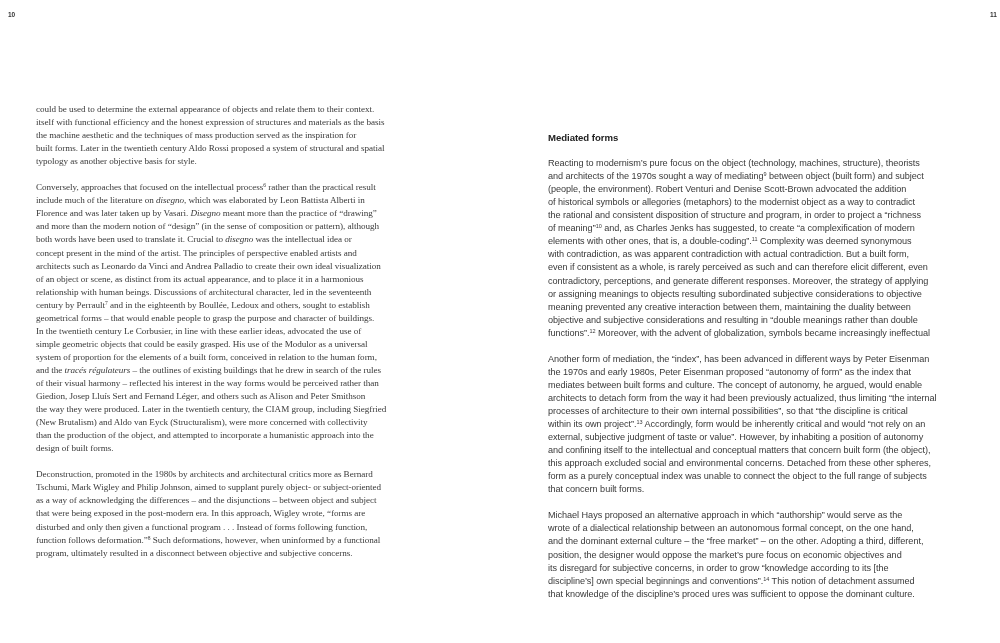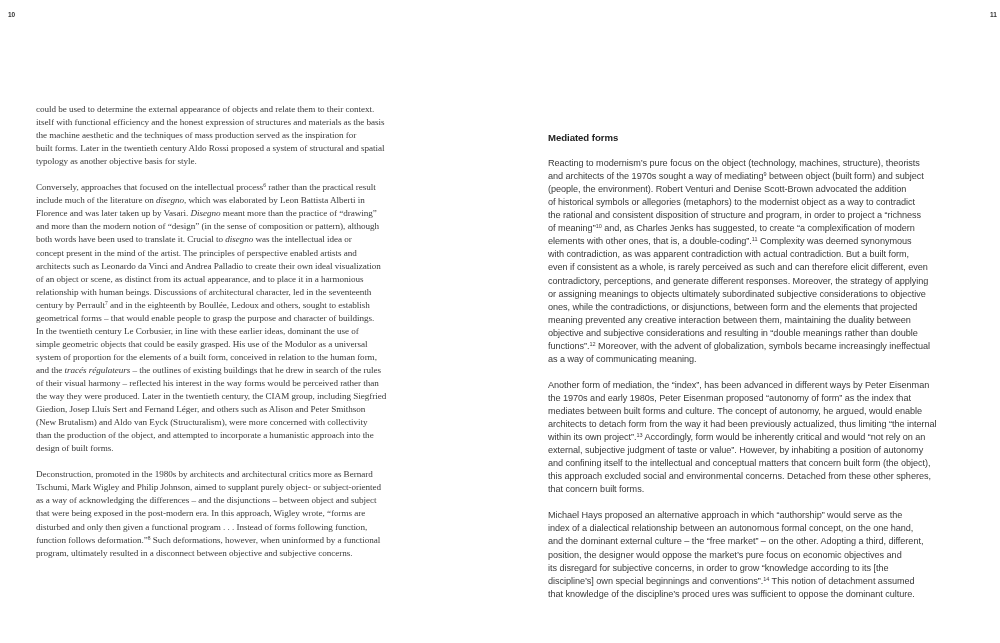--- a/index.html
+++ b/index.html
@@ -43,27 +43,27 @@
       <span class="line">include much of the literature on <em>disegno</em>, which was elaborated by Leon Battista Alberti in</span>
       <span class="line">Florence and was later taken up by Vasari. <em>Disegno</em> meant more than the practice of “drawing”</span>
       <span class="line">and more than the modern notion of “design” (in the sense of composition or pattern), although</span>
       <span class="line">both words have been used to translate it. Crucial to <em>disegno</em> was the intellectual idea or</span>
       <span class="line">concept present in the mind of the artist. The principles of perspective enabled artists and</span>
       <span class="line">architects such as Leonardo da Vinci and Andrea Palladio to create their own ideal visualization</span>
       <span class="line">of an object or scene, as distinct from its actual appearance, and to place it in a harmonious</span>
       <span class="line">relationship with human beings. Discussions of architectural character, led in the seventeenth</span>
       <span class="line">century by Perrault<sup>7</sup> and in the eighteenth by Boullée, Ledoux and others, sought to establish</span>
       <span class="line">geometrical forms – that would enable people to grasp the purpose and character of buildings.</span>
-      <span class="line">In the twentieth century Le Corbusier, in line with these earlier ideas, dominant the use of</span>
+      <span class="line">In the twentieth century Le Corbusier, in line with these earlier ideas, advocated the use of</span>
       <span class="line">simple geometric objects that could be easily grasped. His use of the Modulor as a universal</span>
       <span class="line">system of proportion for the elements of a built form, conceived in relation to the human form,</span>
       <span class="line">and the <em>tracés régulateurs</em> – the outlines of existing buildings that he drew in search of the rules</span>
       <span class="line">of their visual harmony – reflected his interest in the way forms would be perceived rather than</span>
+      <span class="line">Giedion, Josep Lluís Sert and Fernand Léger, and others such as Alison and Peter Smithson</span>
       <span class="line">the way they were produced. Later in the twentieth century, the CIAM group, including Siegfried</span>
-      <span class="line">Giedion, Josep Lluís Sert and Fernand Léger, and others such as Alison and Peter Smithson</span>
       <span class="line">(New Brutalism) and Aldo van Eyck (Structuralism), were more concerned with collectivity</span>
       <span class="line">than the production of the object, and attempted to incorporate a humanistic approach into the</span>
       <span class="line">design of built forms.</span>
     </div>
     <span class="para-gap"></span>
     <div>
       <span class="line">Deconstruction, promoted in the 1980s by architects and architectural critics more as Bernard</span>
       <span class="line">Tschumi, Mark Wigley and Philip Johnson, aimed to supplant purely object- or subject-oriented</span>
       <span class="line">as a way of acknowledging the differences – and the disjunctions – between object and subject</span>
       <span class="line">that were being exposed in the post-modern era. In this approach, Wigley wrote, “forms are</span>
@@ -81,43 +81,43 @@
         <span class="line">Reacting to modernism’s pure focus on the object (technology, machines, structure), theorists</span>
         <span class="line">and architects of the 1970s sought a way of mediating<sup>9</sup> between object (built form) and subject</span>
         <span class="line">(people, the environment). Robert Venturi and Denise Scott-Brown advocated the addition</span>
         <span class="line">of historical symbols or allegories (metaphors) to the modernist object as a way to contradict</span>
         <span class="line">the rational and consistent disposition of structure and program, in order to project a “richness</span>
         <span class="line">of meaning”<sup>10</sup> and, as Charles Jenks has suggested, to create “a complexification of modern</span>
         <span class="line">elements with other ones, that is, a double-coding”.<sup>11</sup> Complexity was deemed synonymous</span>
         <span class="line">with contradiction, as was apparent contradiction with actual contradiction. But a built form,</span>
         <span class="line">even if consistent as a whole, is rarely perceived as such and can therefore elicit different, even</span>
         <span class="line">contradictory, perceptions, and generate different responses. Moreover, the strategy of applying</span>
-        <span class="line">or assigning meanings to objects ultimately subordinated subjective considerations to objective</span>
-        <span class="line">ones, while the contradictions, or disjunctions, between form and the elements that projected</span>
+        <span class="line">or assigning meanings to objects resulting subordinated subjective considerations to objective</span>
         <span class="line">meaning prevented any creative interaction between them, maintaining the duality between</span>
         <span class="line">objective and subjective considerations and resulting in “double meanings rather than double</span>
         <span class="line">functions”.<sup>12</sup> Moreover, with the advent of globalization, symbols became increasingly ineffectual</span>
-        <span class="line">as a way of communicating meaning.</span>
       </div>
       <span class="para-gap"></span>
       <div>
         <span class="line">Another form of mediation, the “index”, has been advanced in different ways by Peter Eisenman</span>
         <span class="line">the 1970s and early 1980s, Peter Eisenman proposed “autonomy of form” as the index that</span>
         <span class="line">mediates between built forms and culture. The concept of autonomy, he argued, would enable</span>
         <span class="line">architects to detach form from the way it had been previously actualized, thus limiting “the internal</span>
+        <span class="line">processes of architecture to their own internal possibilities”, so that “the discipline is critical</span>
         <span class="line">within its own project”.<sup>13</sup> Accordingly, form would be inherently critical and would “not rely on an</span>
         <span class="line">external, subjective judgment of taste or value”. However, by inhabiting a position of autonomy</span>
         <span class="line">and confining itself to the intellectual and conceptual matters that concern built form (the object),</span>
         <span class="line">this approach excluded social and environmental concerns. Detached from these other spheres,</span>
+        <span class="line">form as a purely conceptual index was unable to connect the object to the full range of subjects</span>
         <span class="line">that concern built forms.</span>
       </div>
       <span class="para-gap"></span>
       <div>
         <span class="line">Michael Hays proposed an alternative approach in which “authorship” would serve as the</span>
-        <span class="line">index of a dialectical relationship between an autonomous formal concept, on the one hand,</span>
+        <span class="line">wrote of a dialectical relationship between an autonomous formal concept, on the one hand,</span>
         <span class="line">and the dominant external culture – the “free market” – on the other. Adopting a third, different,</span>
         <span class="line">position, the designer would oppose the market’s pure focus on economic objectives and</span>
         <span class="line">its disregard for subjective concerns, in order to grow “knowledge according to its [the</span>
         <span class="line">discipline’s] own special beginnings and conventions”.<sup>14</sup> This notion of detachment assumed</span>
         <span class="line">that knowledge of the discipline’s proced ures was sufficient to oppose the dominant culture.</span>
       </div>
     </div>
 </div>
 
 </body></html>

